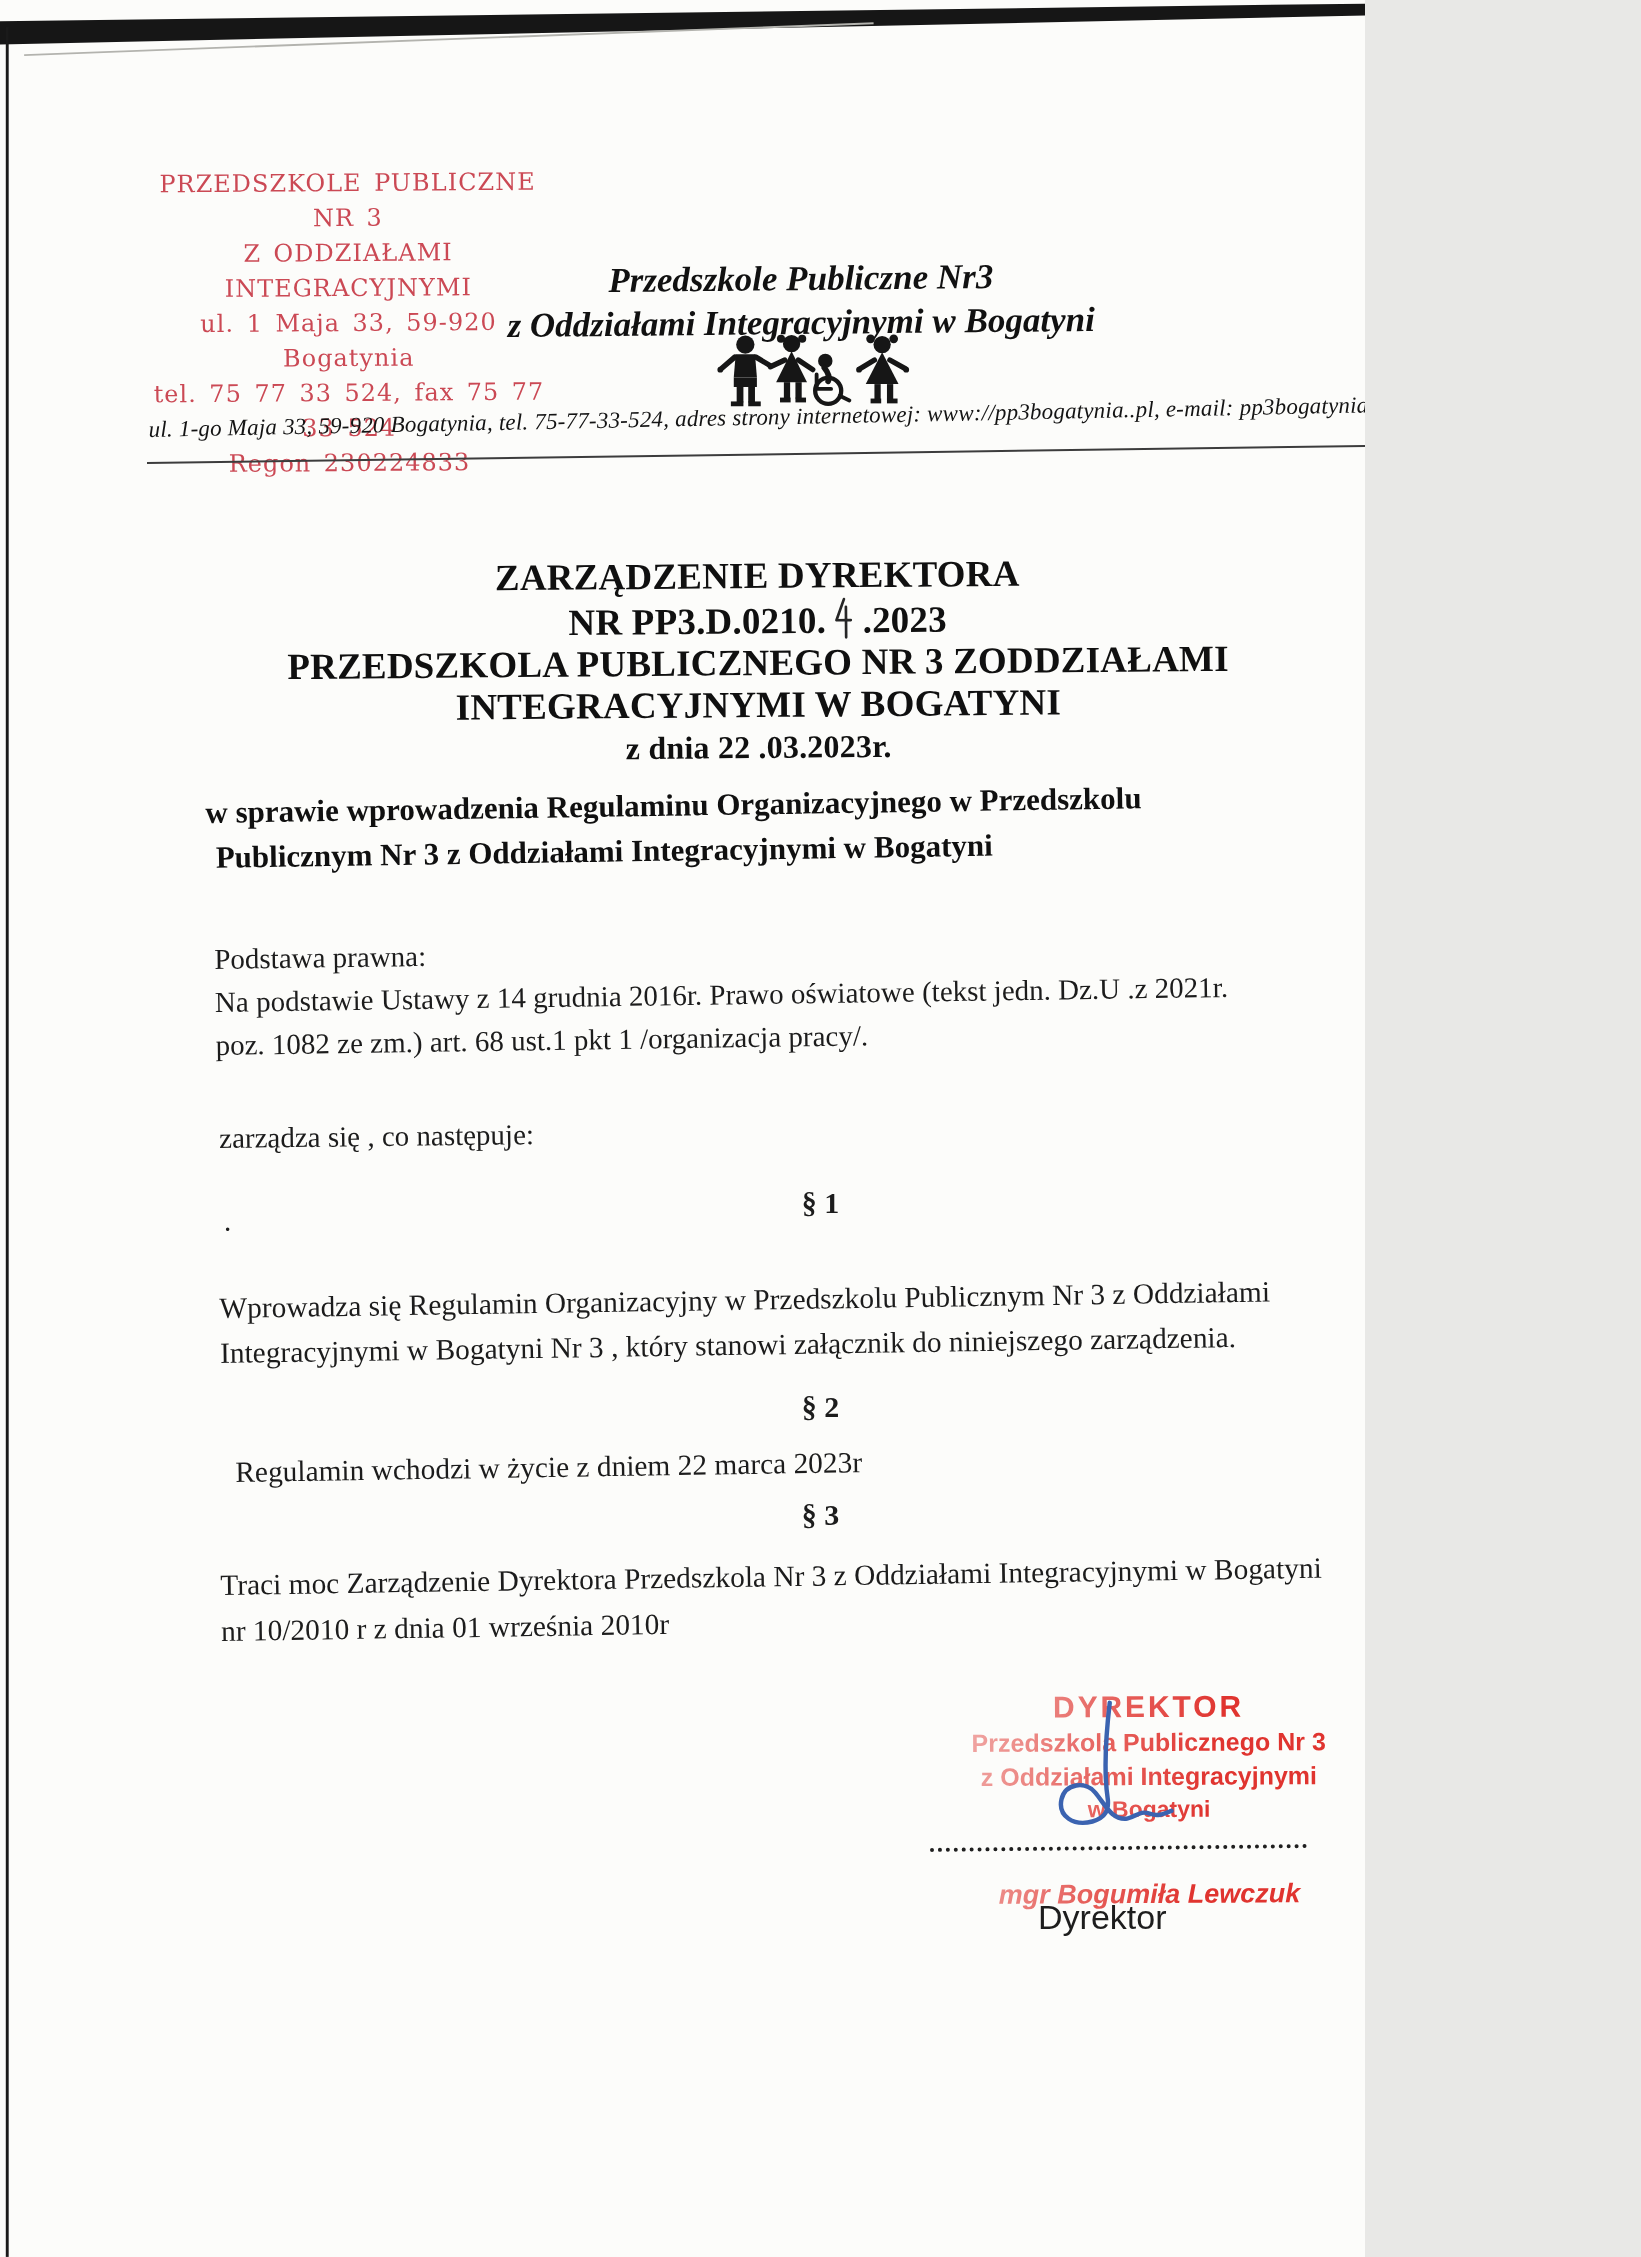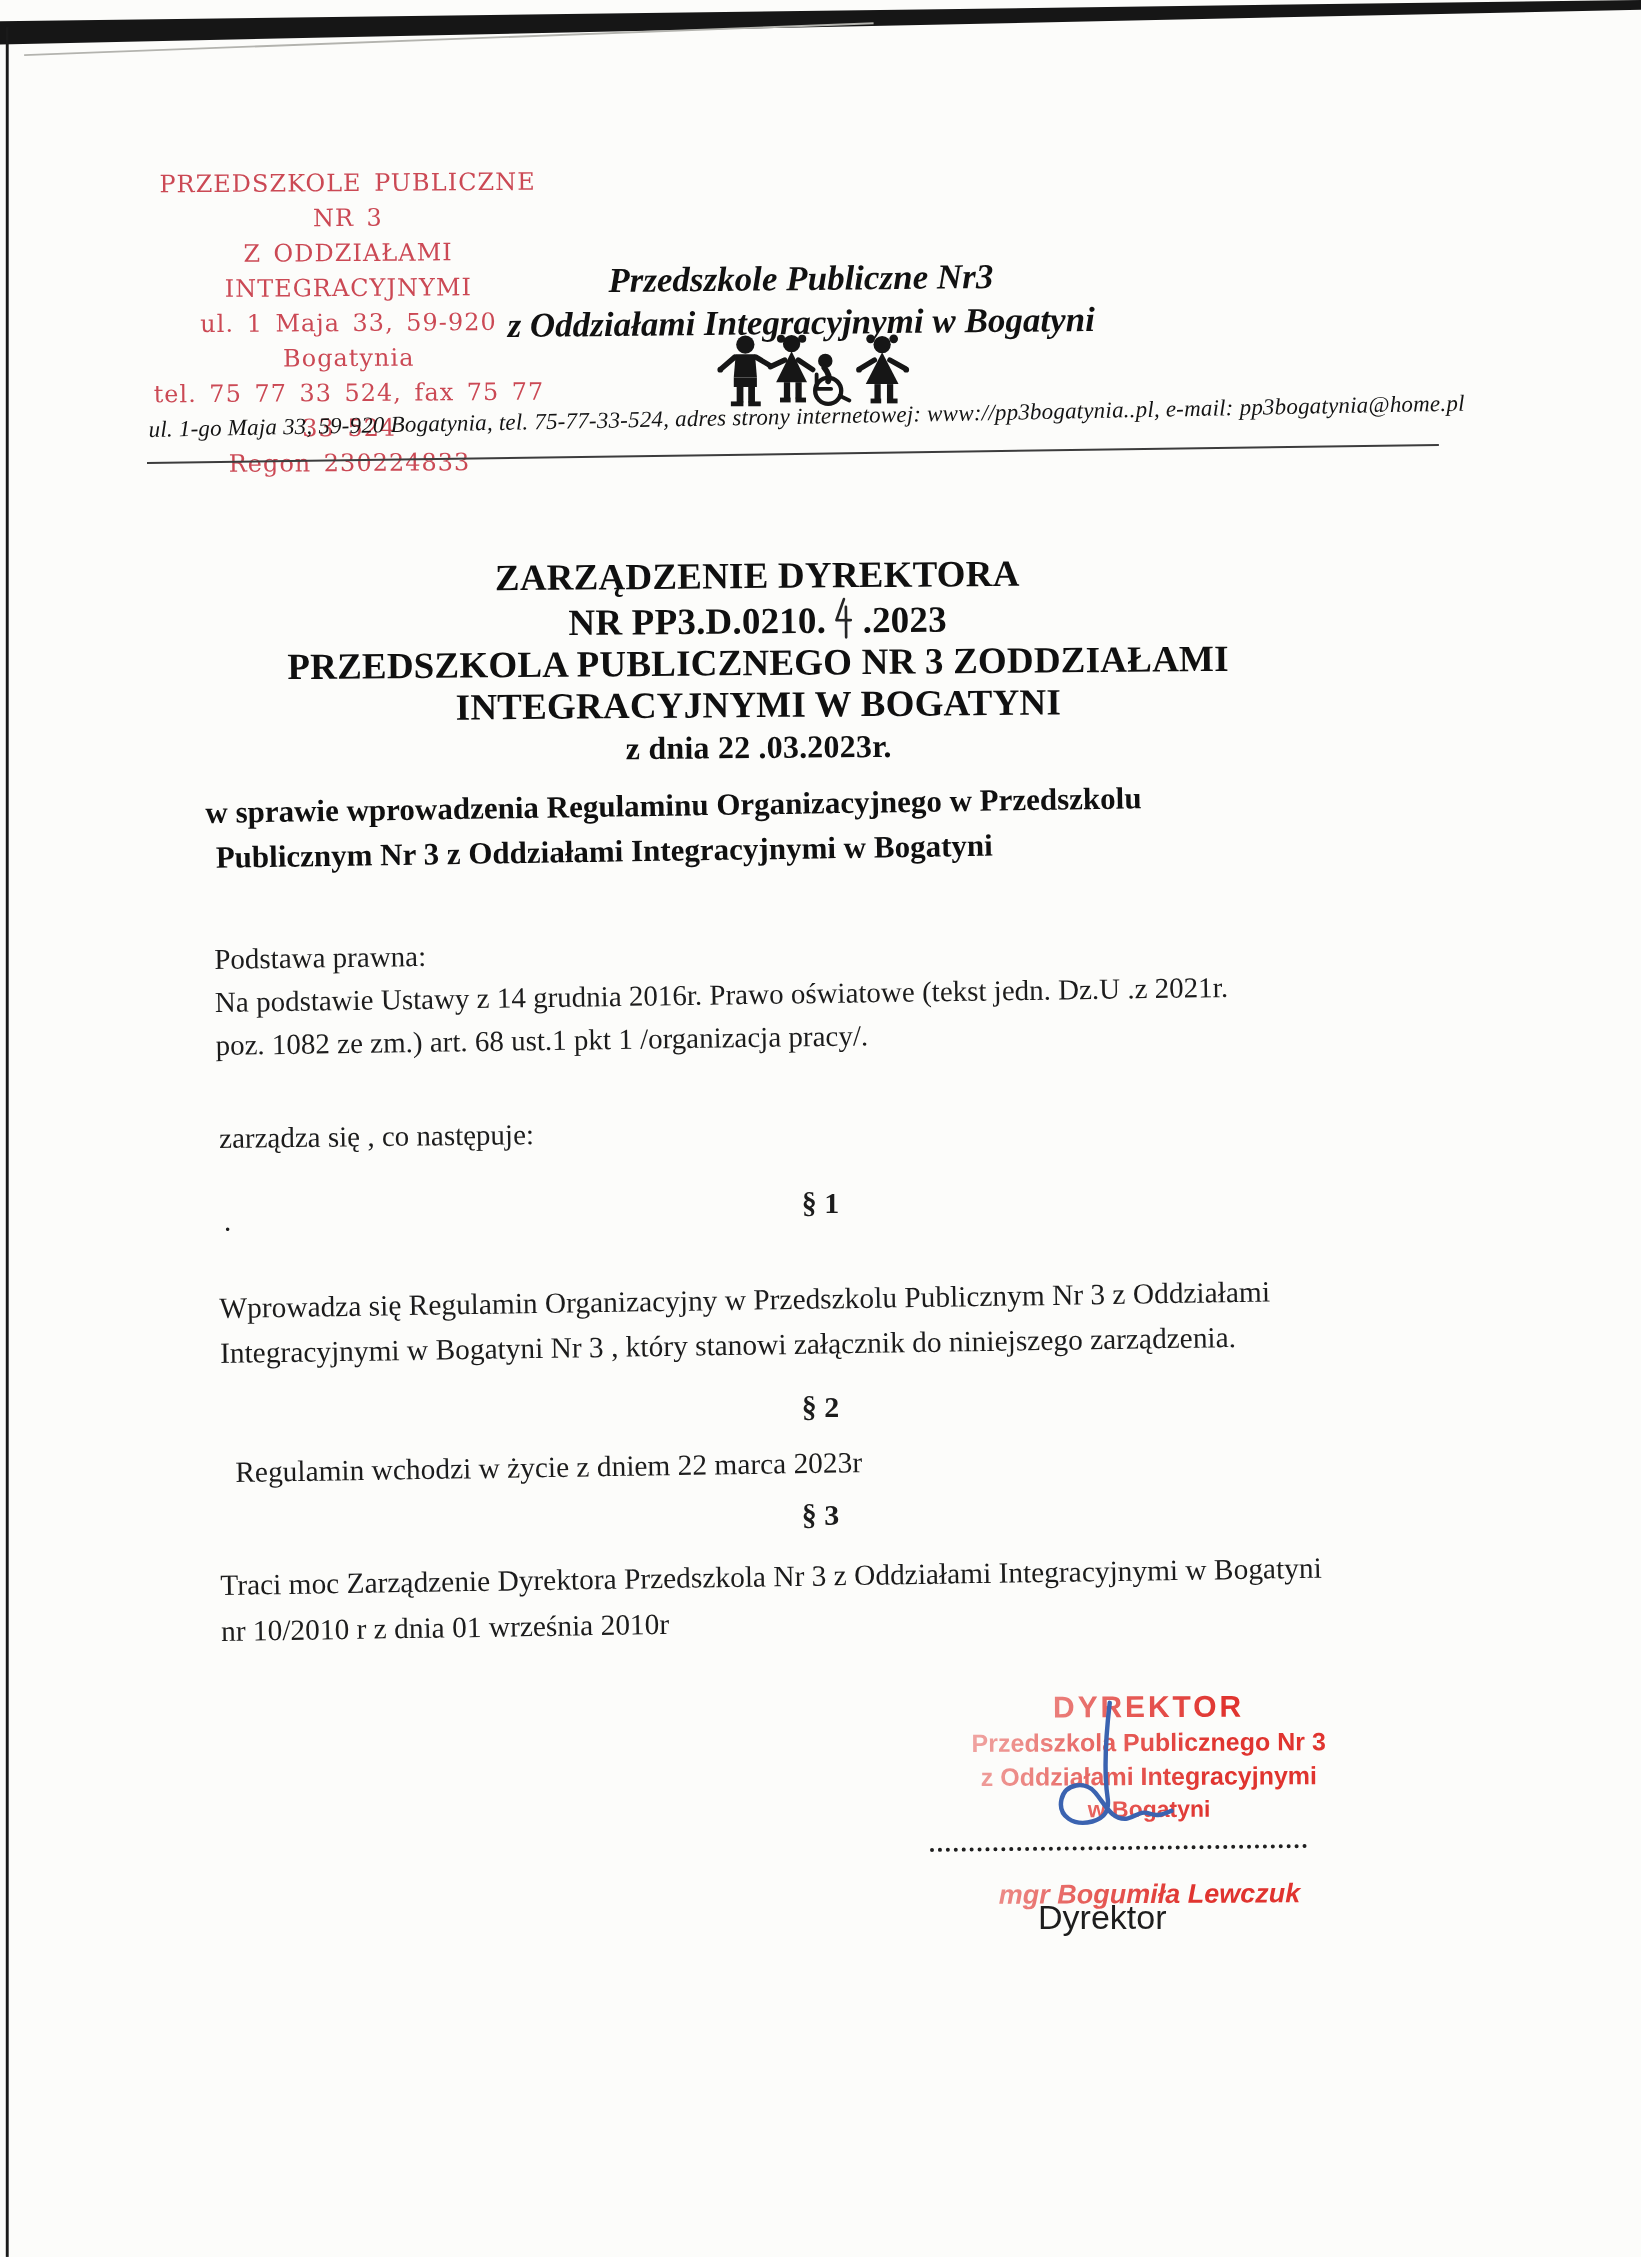--- a/index.html
+++ b/index.html
@@ -1,18 +1,18 @@
 <!DOCTYPE html>
 <html><head>
 <meta charset="utf-8">
 <style>
   html,body{margin:0;padding:0;background:#e8e8e6;}
   .page{
     position:relative;
-    width:1641px;height:2257px;
+    width:1365px;height:2257px;
     background:#fcfcfa;
     overflow:hidden;
     font-family:"Liberation Serif", serif;
     color:#1c1c1c;
   }
   .abs{position:absolute;}
   
   .top-stamp{
     left:141px;top:166px;width:415px;
     text-align:center;

